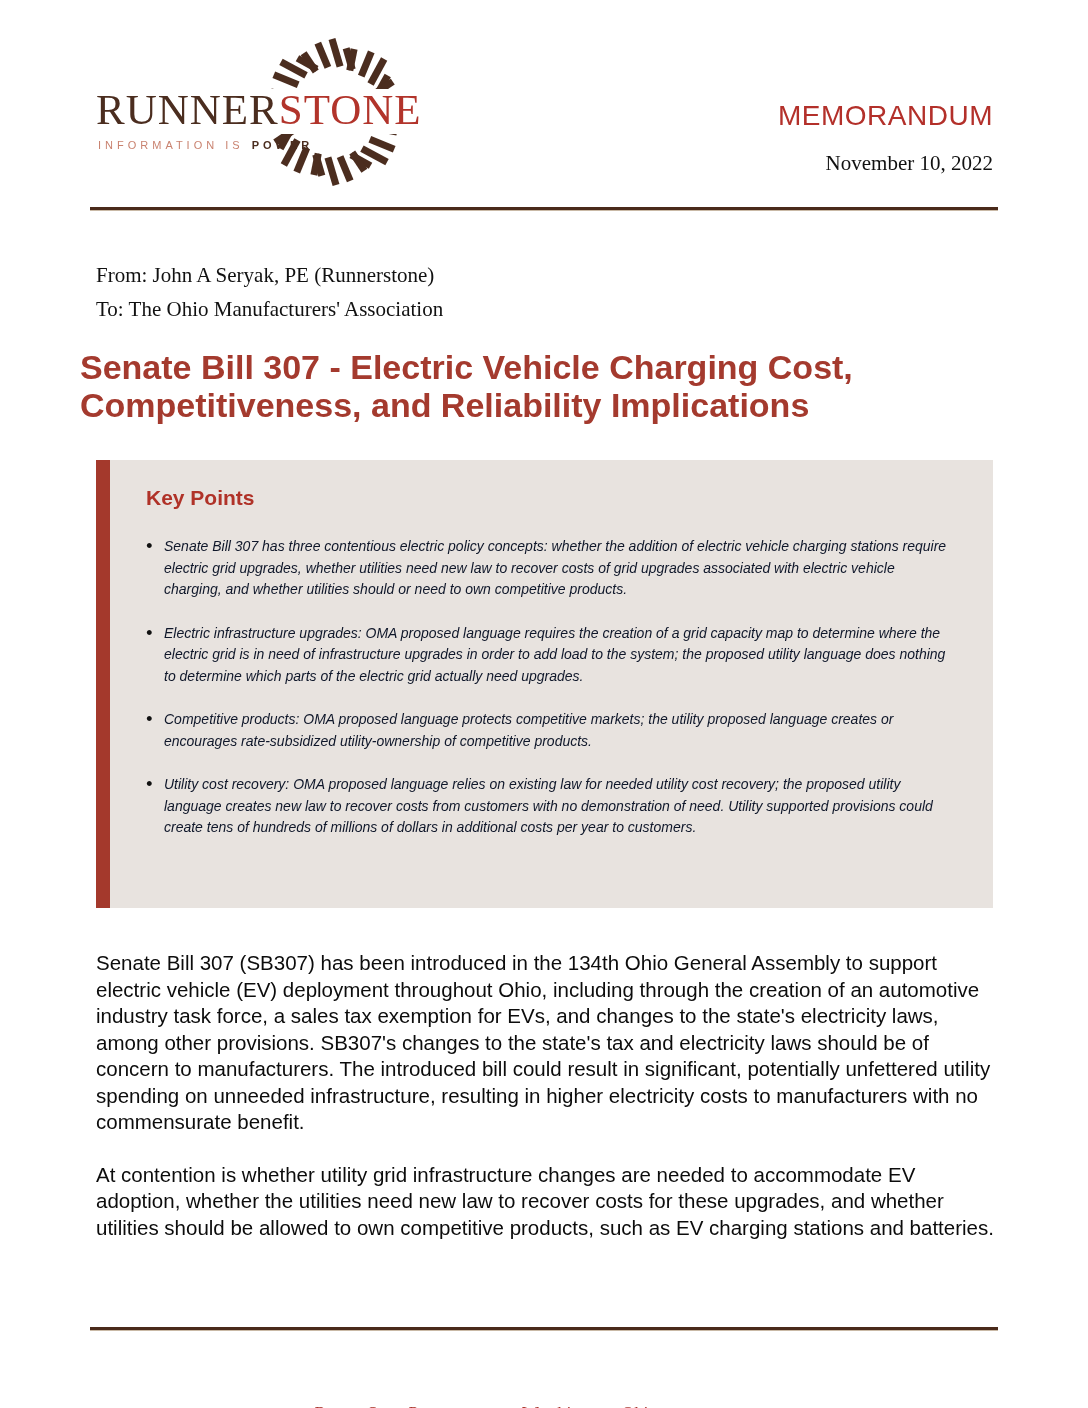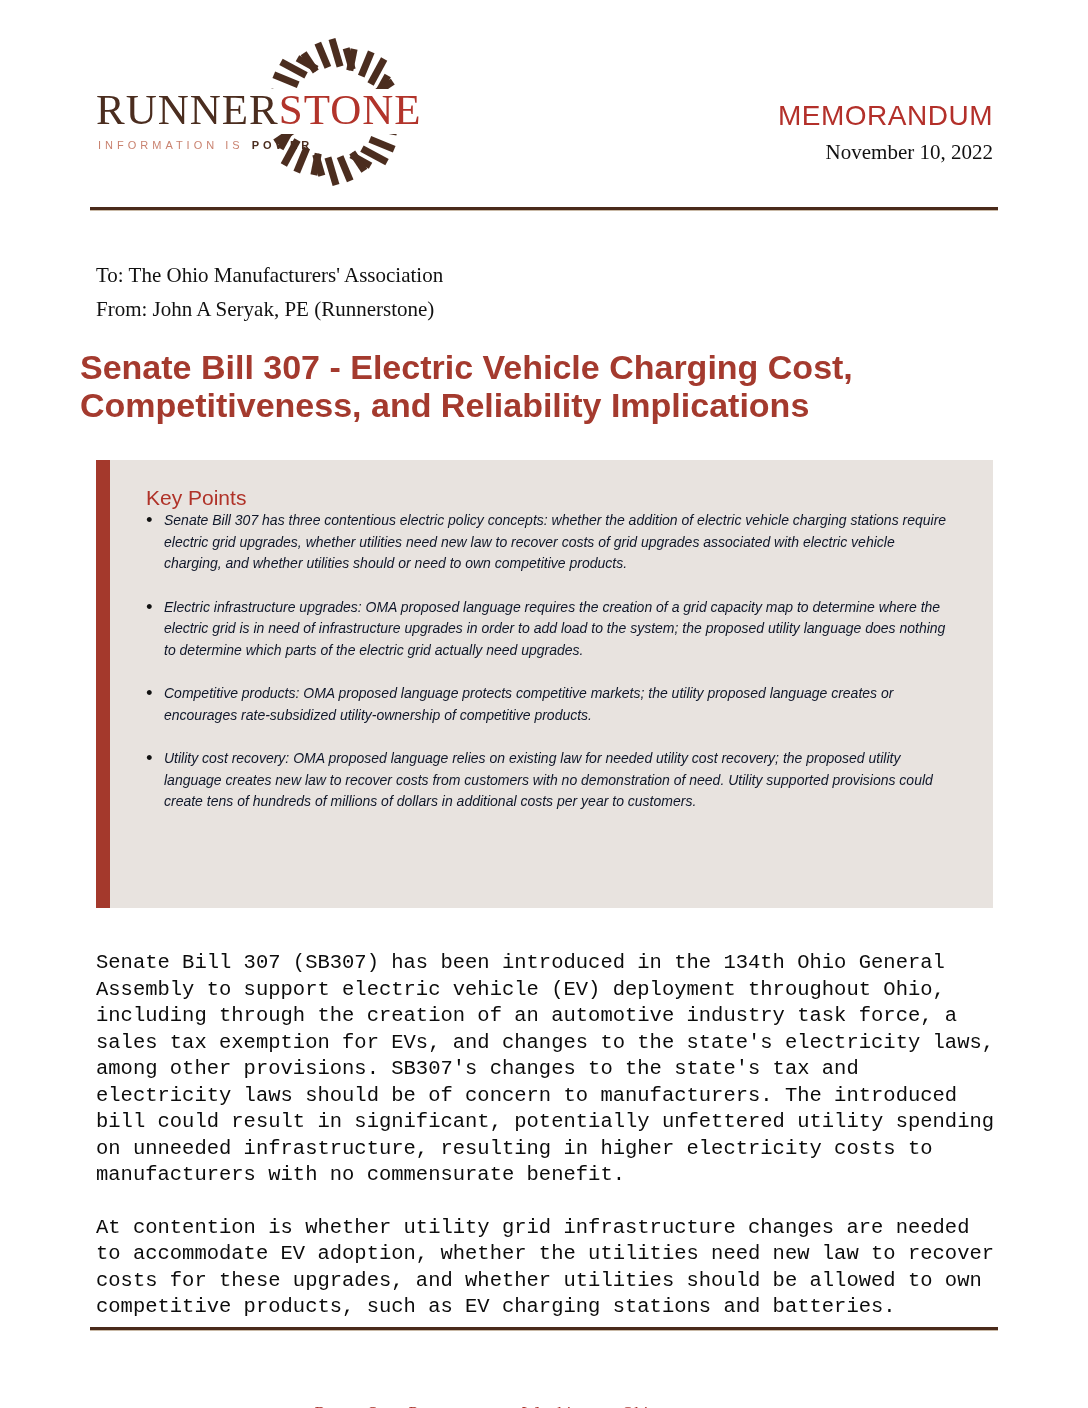--- a/index.html
+++ b/index.html
@@ -42,21 +42,21 @@
   .tagline-right { color:#4B2D1F; font-weight:bold; margin-left:8px; }
 
   .memo-block {
     position:absolute; right:95px; top:100px;
     text-align:right;
   }
   .memo-title {
     font-size:28px; color:#B3302A; letter-spacing:0.5px;
   }
   .memo-date {
-    margin-top:8px;
+    margin-top:19px;
     font-family:"Liberation Serif", serif;
     font-size:21px; color:#111111;
   }
 
   .rule-top, .rule-bottom {
     position:absolute; left:90px; width:908px; height:4px;
     background:#4A2A1B; border-bottom:1px solid #C9B9A6;
   }
   .rule-top    { top:207px; }
   .rule-bottom { top:1327px; }
@@ -80,38 +80,39 @@
     position:absolute; left:96px; top:460px;
     width:897px; height:448px;
     display:flex;
   }
   .key-bar { width:14px; background:#A4392C; flex:none; }
   .key-content {
     flex:1; background:#E8E3DF;
     padding:26px 38px 30px 36px;
   }
   .key-heading {
-    font-size:21px; font-weight:normal; color:#B03228;
+    font-size:21px; font-weight:bold; color:#B03228;
+    margin-bottom:26px;
   }
   .key-list { list-style:none; }
   .key-list li {
     position:relative;
     font-size:14px; color:#0f172a; line-height:21.5px;
     padding-left:18px; margin-bottom:22px;font-style:italic;
   }
   .key-list li::before {
     content:"\2022";
     position:absolute; left:0; top:0;
     color:#111111; font-size:18px;
   }
 
   
   .body-text {
     position:absolute; left:96px; top:950px; width:905px;
-    font-family:Liberation Mono, monospace;
+    font-family:Liberation Sans, sans-serif;
     font-size:20.5px; color:#0c0c0c; line-height:26.5px;
   }
   .body-text p { margin-bottom:26px; }
 
   
   .footer-line {
     position:absolute; left:0; top:1404px; width:972px;
     text-align:center;
     font-family:"Liberation Serif", serif;
     font-size:18px; color:#A8352C;
@@ -152,22 +153,22 @@
   </div>
 
   <div class="memo-block">
     <div class="memo-title">MEMORANDUM</div>
     <div class="memo-date">November 10, 2022</div>
   </div>
 
   <div class="rule-top"></div>
 
   <div class="recipients">
+    <div>From: John A Seryak, PE (Runnerstone)</div>
     <div>To: The Ohio Manufacturers' Association</div>
-    <div>From: John A Seryak, PE (Runnerstone)</div>
   </div>
 
   <h1 class="doc-title">Senate Bill 307 - Electric Vehicle Charging Cost, Competitiveness, and Reliability Implications</h1>
 
   <div class="key-box">
     <div class="key-bar"></div>
     <div class="key-content">
       <div class="key-heading">Key Points</div>
       <ul class="key-list">
         <li>Senate Bill 307 has three contentious electric policy concepts: whether the addition of electric vehicle charging stations require electric grid upgrades, whether utilities need new law to recover costs of grid upgrades associated with electric vehicle charging, and whether utilities should or need to own competitive products.</li>

